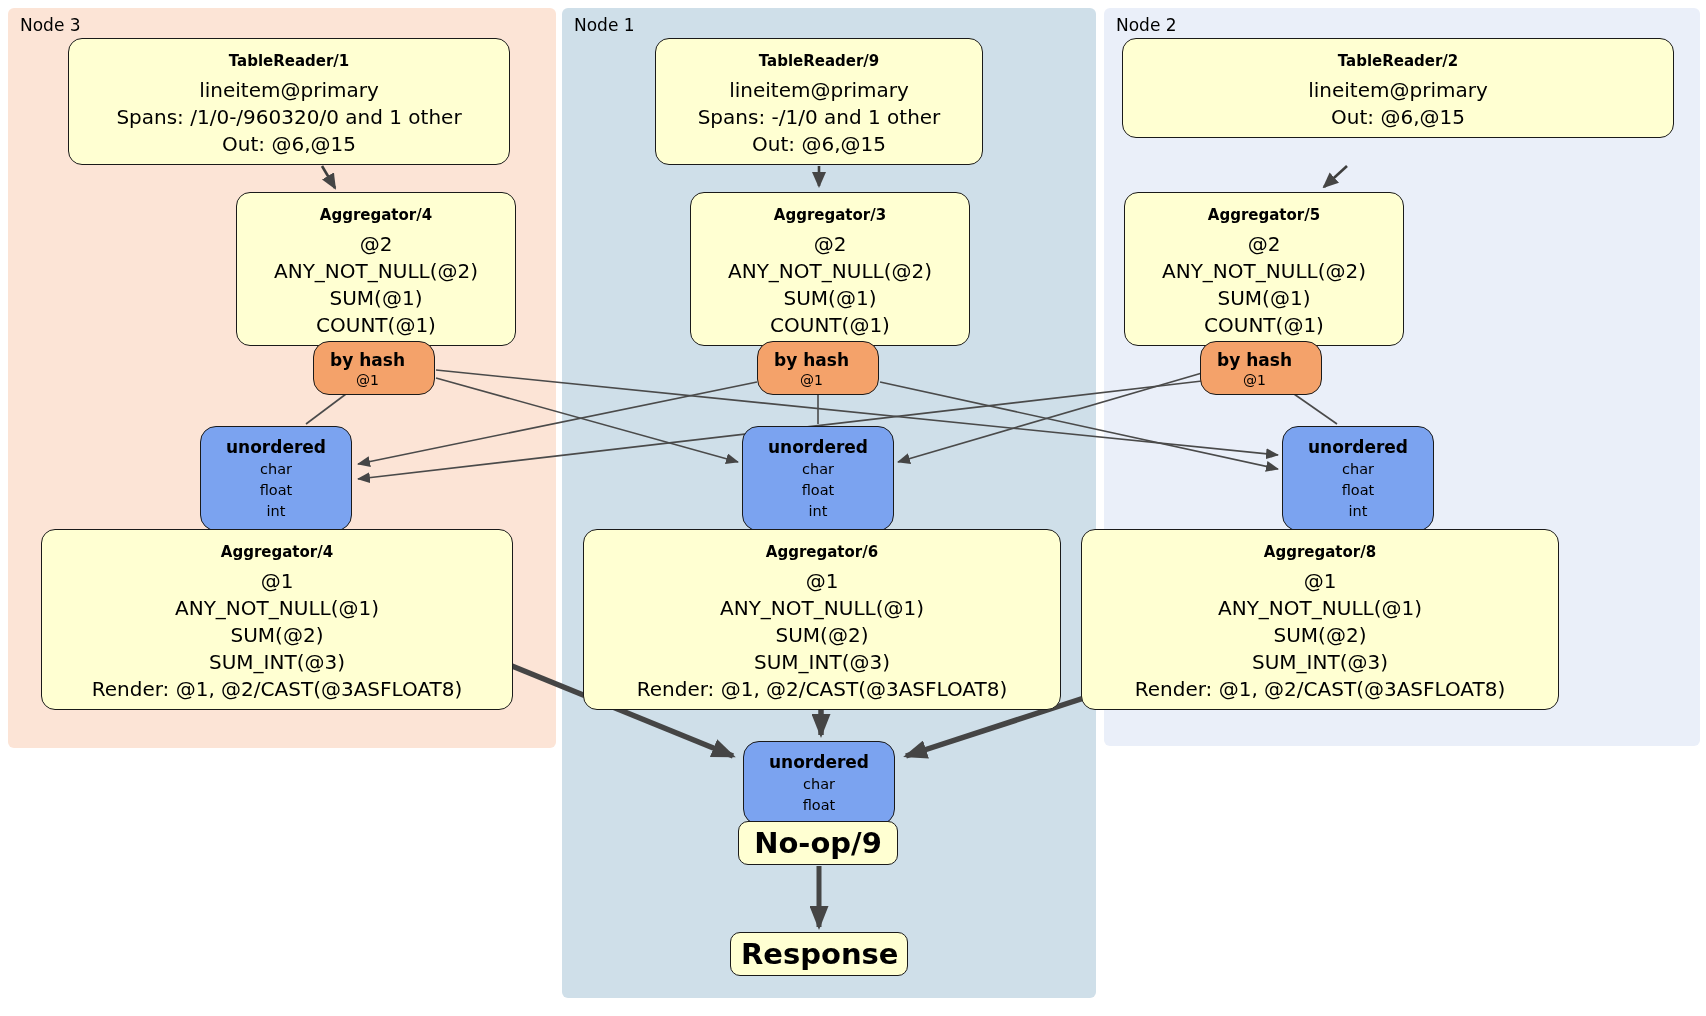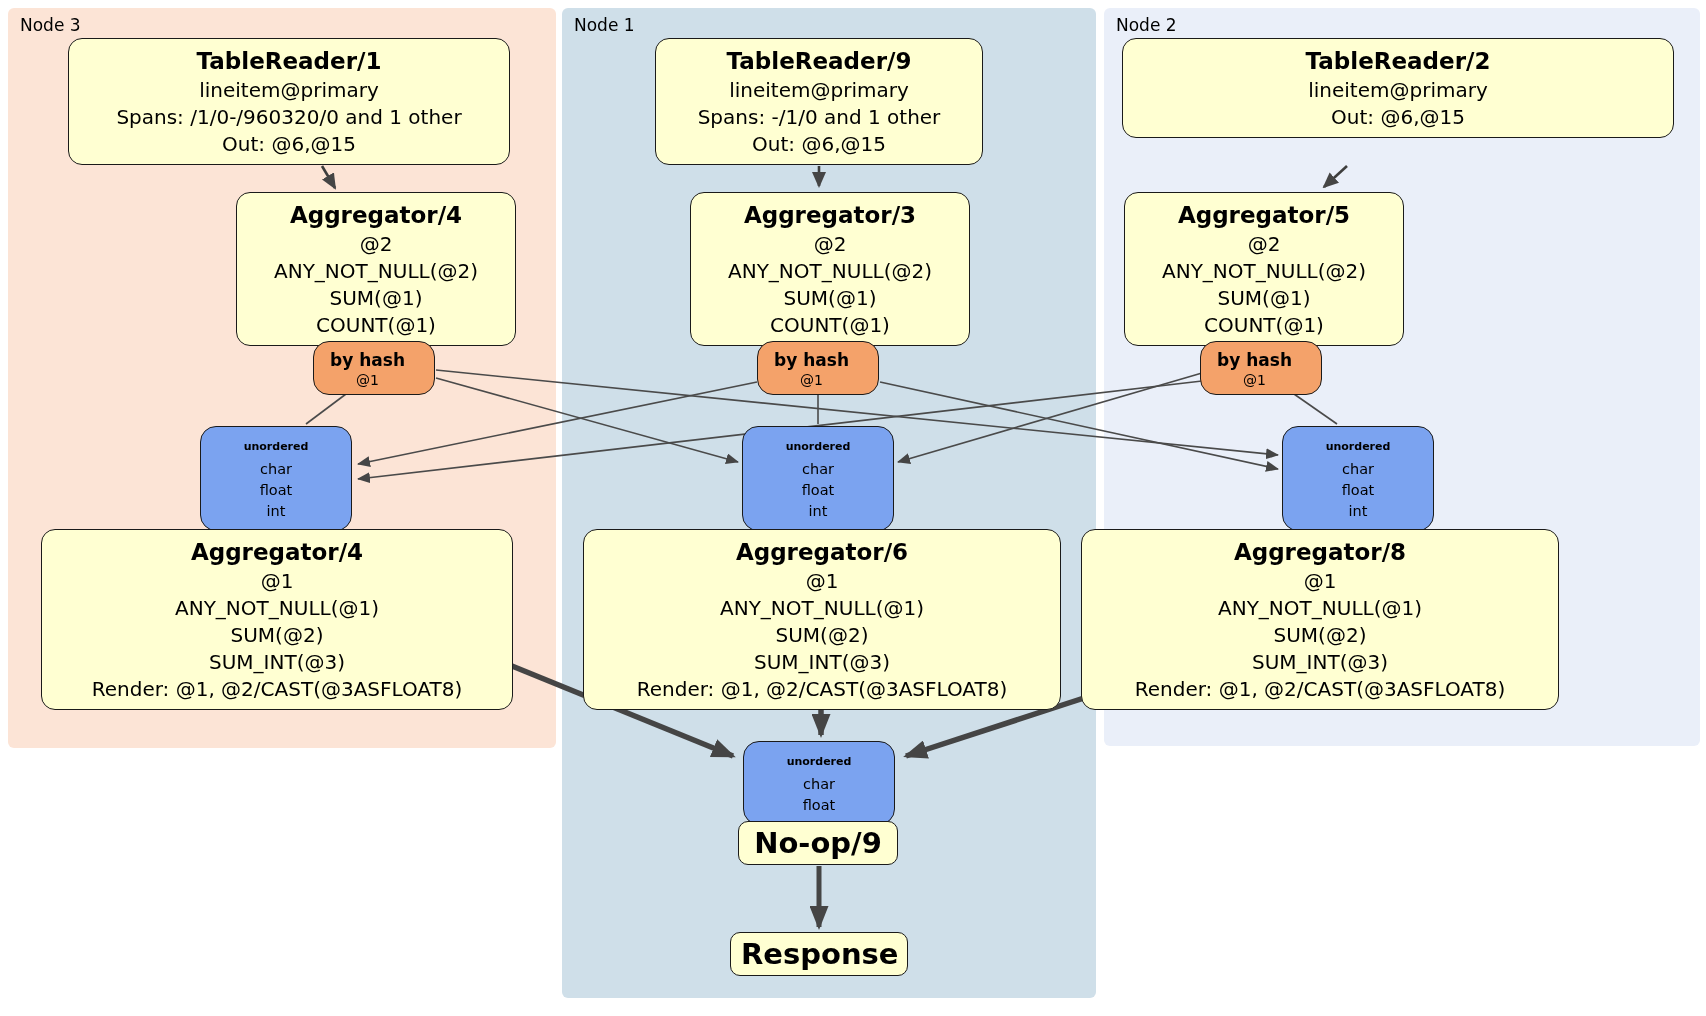--- a/index.html
+++ b/index.html
@@ -19,27 +19,27 @@
     background:var(--canvas-bg);
     font-family:"DejaVu Sans","Liberation Sans",sans-serif;
     color:#000;
   }
   .region{position:absolute;border-radius:6px;}
   .region-label{position:absolute;left:12px;top:7px;font-size:17px;color:#000;}
   #edges{position:absolute;left:0;top:0;z-index:2;}
   .box{position:absolute;transform:translateX(-50%);box-sizing:border-box;
        border:1.8px solid var(--box-border);text-align:center;z-index:3;}
   .proc{background:var(--processor-bg);border-radius:14px;padding:6px 4px;}
-  .ptitle{font-weight:bold;font-size:23px;line-height:32px;white-space:nowrap;}
+  .ptitle{font-weight:bold;font-size:15px;line-height:32px;white-space:nowrap;}
   .pline{font-size:20px;line-height:27px;white-space:nowrap;}
   .router{background:var(--router-bg);border-radius:16px;padding:7px 15px 5px 2px;}
   .rtitle{font-weight:bold;font-size:17px;line-height:22px;}
   .rsub{font-size:14px;line-height:18px;}
   .sync{background:var(--sync-bg);border-radius:16px;padding:8px 2px;}
-  .stitle{font-weight:bold;font-size:11px;line-height:24px;}
+  .stitle{font-weight:bold;font-size:17px;line-height:24px;}
   .sitem{font-size:14.5px;line-height:21px;}
   .mini{background:var(--processor-bg);border-radius:10px;padding:5px 10px;}
   .mtitle{font-weight:bold;font-size:29px;line-height:32px;white-space:nowrap;}
 </style>
 </head>
 <body>
 
 <div id="canvas">
 
   <div class="region" style="left:8px;top:8px;width:548px;height:740px;background:var(--node3-bg);">

